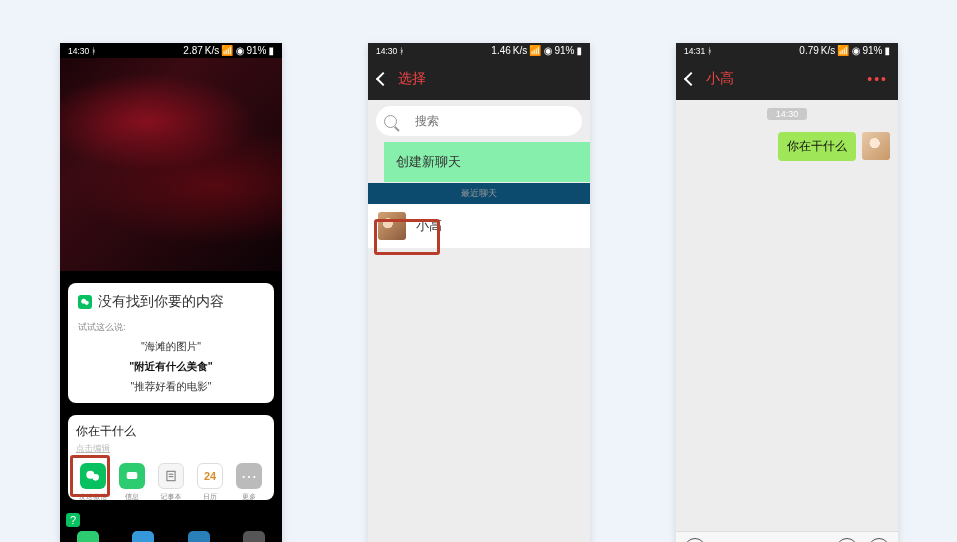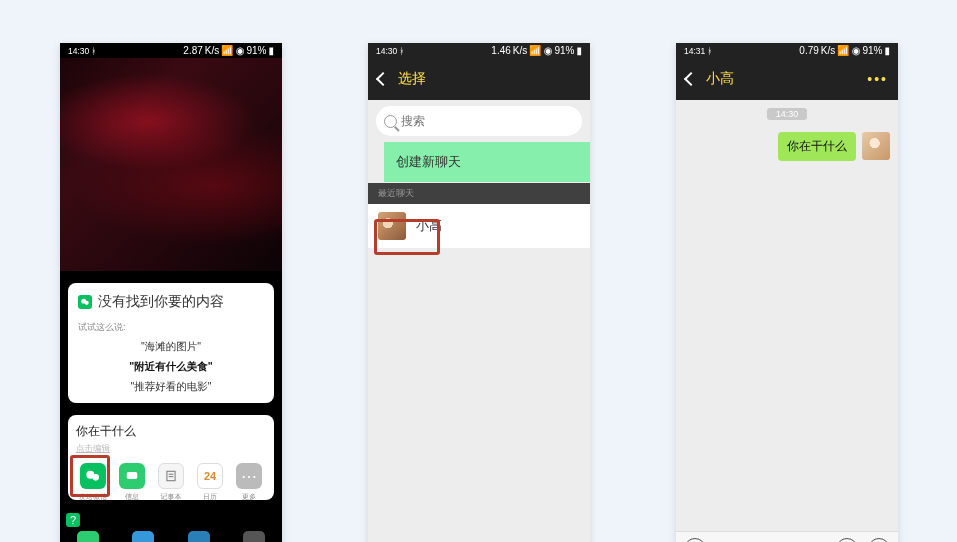--- a/index.html
+++ b/index.html
@@ -58,31 +58,31 @@
   .dock{ position:absolute; bottom:0; left:0; right:0; height:38px; background:rgba(0,0,0,0.6);
          display:flex; justify-content:space-around; align-items:center; padding-top:2px;}
   .dock-item{display:flex;flex-direction:column;align-items:center;gap:1px;}
   .dock-item .di{width:22px;height:22px;border-radius:5px;}
   .dock-item .dl{font-size:7px;color:#ddd;}
   .help-badge{position:absolute;bottom:38px;left:6px;width:14px;height:14px;border-radius:3px;background:#07c160;color:#fff;font-size:11px;line-height:14px;text-align:center;}
 
   
   #p2 { left: 368px; top: 43px; background:#ededed; }
   #p2 .header, #p3 .header{
-    height:42px; background:#222; color:#fde047; display:flex; align-items:center; padding:0 10px; gap:10px;
+    height:42px; background:#222; color:#ef4444; display:flex; align-items:center; padding:0 10px; gap:10px;
     font-size:14px;
   }
   .back-chevron{ width:10px;height:10px;border-left:2px solid #fff;border-bottom:2px solid #fff;transform:rotate(45deg);}
-  .search-row{ height:30px; margin:6px 8px; background:#fff; border-radius:15px; display:flex;align-items:center;padding:0 8px;gap:4px;}
+  .search-row{ height:30px; margin:6px 8px; background:#fff; border-radius:15px; display:flex;align-items:center;padding:0 8px;gap:18px;}
   .mag{width:13px;height:13px;border:1.6px solid #999;border-radius:50%;position:relative;}
   .mag::after{content:"";position:absolute;width:6px;height:1.6px;background:#999;bottom:-3px;right:-4px;transform:rotate(45deg);}
   .search-row input{border:none;outline:none;font-size:12px;color:#333;flex:1;background:transparent;}
   .list-section{ background:#86efac;margin-left:16px;}
   .new-chat{ font-size:13px;color:#333;padding:11px 12px;border-bottom:1px solid #eee;}
-  .sect-label{ font-size:9px;color:#999;padding:4px 10px;background:#404040;}
+  .sect-label{ font-size:9px;color:#999;padding:4px 10px;background:#0c4a6e;text-align:center;}
   .contact-row{display:flex;align-items:center;gap:10px;padding:8px 10px;background:#fff;}
   .avatar{width:28px;height:28px;border-radius:3px;background:linear-gradient(135deg,#d4a373,#8b5a3c);position:relative;overflow:hidden;}
   .avatar::after{content:"";position:absolute;inset:0;background:radial-gradient(circle at 35% 40%,#f0d5b8 20%,transparent 21%);}
   .contact-name{font-size:13px;color:#333;}
   #p2 .hl{left:6px;top:176px;width:66px;height:36px;}
 
   
   #p3 { left: 676px; top: 43px; background:#ededed; }
   #p3 .header { justify-content:space-between;}
   #p3 .header .hleft{display:flex;align-items:center;gap:10px;}

